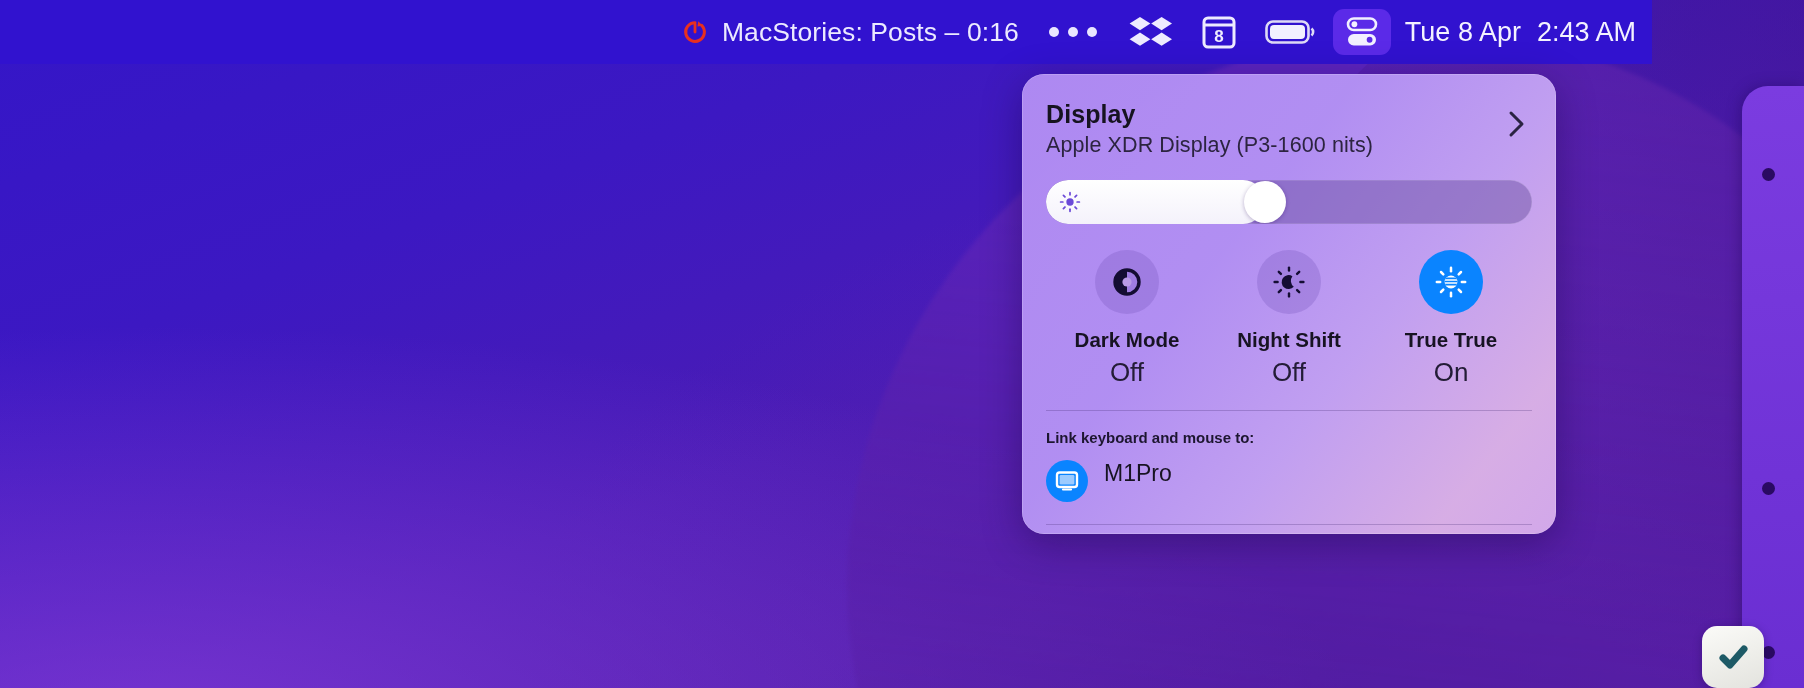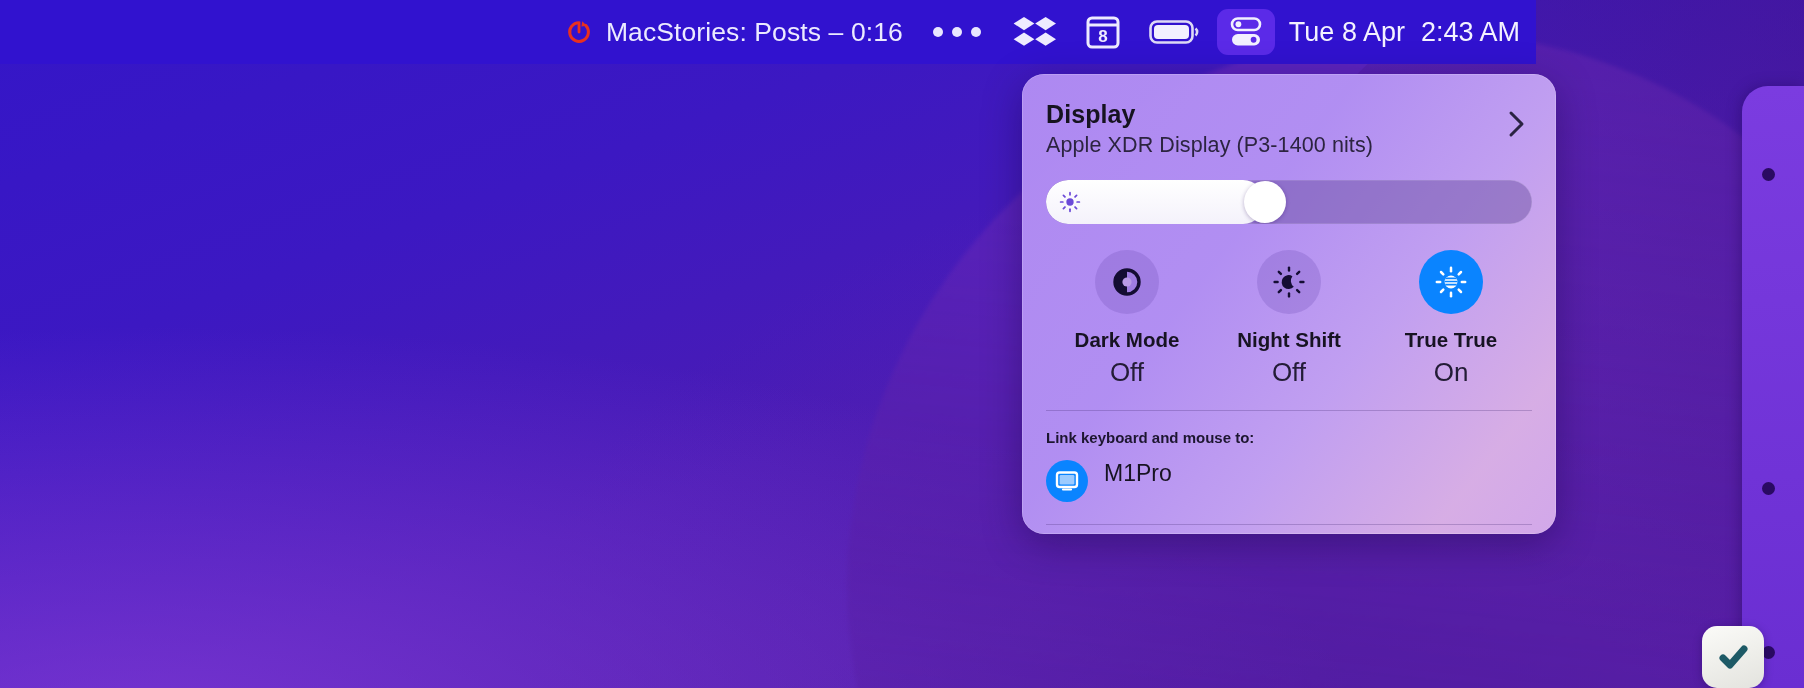--- a/index.html
+++ b/index.html
@@ -29,21 +29,21 @@
   #desktop .swoosh2{
     position:absolute; right:-300px; top:-60px;
     width:900px; height:1000px;
     border-radius:50%;
     background:linear-gradient(210deg, rgba(60,16,130,.55), rgba(60,16,130,0) 65%);
     transform:rotate(8deg);
   }
 
   
   #menubar{
-    position:absolute; left:0; top:0; width:1536px; height:64px;
+    position:absolute; left:0; top:0; width:1652px; height:64px;
     background:#3112cf;
     display:flex; align-items:center;
     color:#f2f0ff;
   }
   #menubar .spacer{flex:1;}
   .mb-item{
     display:flex; align-items:center; gap:12px;
     height:44px; padding:0 12px;
     font-size:26px; font-weight:400; letter-spacing:.1px;
     color:#eceaff;
@@ -240,21 +240,21 @@
     <span>Tue 8 Apr</span>
     <span>2:43 AM</span>
   </div>
 </div>
 
 <div id="popover">
 
   <div class="pop-head">
     <div class="txt">
       <div class="pop-title">Display</div>
-      <div class="pop-sub">Apple XDR Display (P3-1400 nits)</div>
+      <div class="pop-sub">Apple XDR Display (P3-1600 nits)</div>
     </div>
     <div class="chev">
       <svg width="22" height="32" viewBox="0 0 22 32">
         <path d="M5 5 L16 16 L5 27" stroke="#2b2342" stroke-width="3" fill="none" stroke-linecap="round" stroke-linejoin="round"></path>
       </svg>
     </div>
   </div>
 
   <div class="slider">
     <div class="fill" style="width: 45%;"></div>

